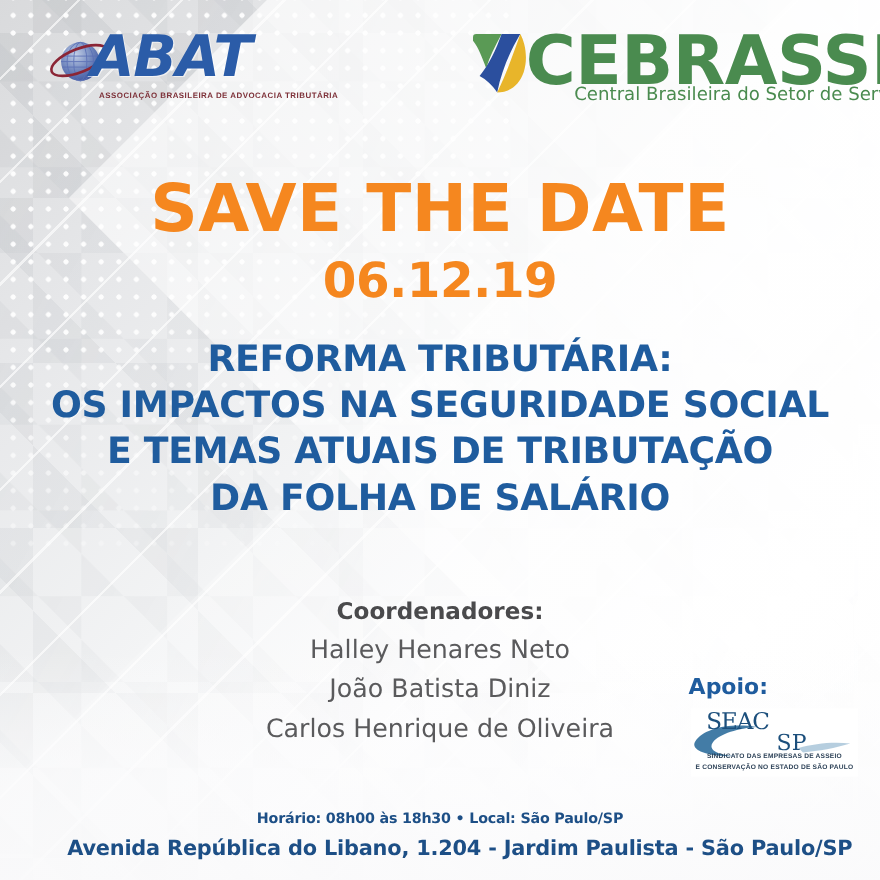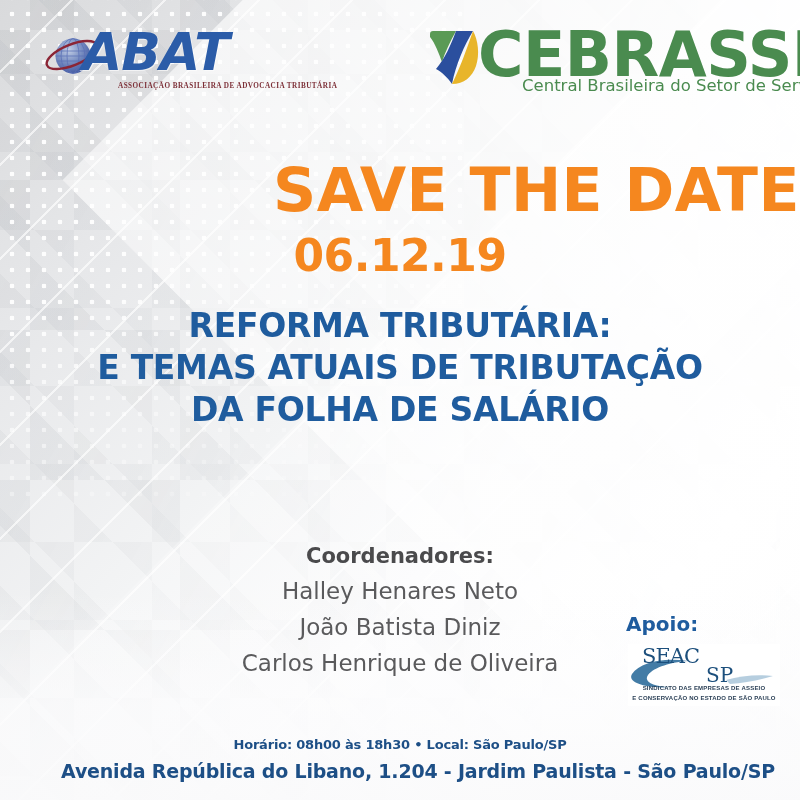--- a/index.html
+++ b/index.html
@@ -117,27 +117,26 @@
     font-style: italic;
     font-size: 52px;
     letter-spacing: -1px;
     color: #2b5ca8;
     line-height: 1;
     text-shadow: 1px 1px 0 rgba(255,255,255,0.6);
   }
   .abat-sub {
     position: absolute;
     left: 46px; top: 56px;
-    font-family: Liberation Serif, serif;
+    font-family: Liberation Sans, sans-serif;
     font-size: 7.2px;
     font-weight: bold;
     letter-spacing: 0.45px;
     color: #7d3038;
     white-space: nowrap;
-    margin-left: 28px;
   }
 
   
   .cebrasse-logo {
     position: absolute;
     right: 34px;
     top: 26px;
     width: 340px;
     height: 76px;
   }
@@ -163,21 +162,21 @@
     font-size: 16.5px;
     color: #4a8b4f;
     white-space: nowrap;
   }
 
   
   .save-the-date {
     position: absolute;
     left: 0; right: 0;
     top: 160px;
-    text-align: right;
+    text-align: center;
     font-family: "DejaVu Sans", sans-serif;
     font-weight: bold;
     font-size: 60px;
     letter-spacing: 0.5px;
     color: #f5871f;
     line-height: 1;
   }
   .event-date {
     position: absolute;
     left: 0; right: 0;
@@ -357,20 +356,21 @@
       </svg>
       <div class="cebrasse-word">CEBRASSE</div>
       <div class="cebrasse-sub">Central Brasileira do Setor de Serviços</div>
     </div>
 
     <div class="save-the-date">SAVE THE DATE</div>
     <div class="event-date">06.12.19</div>
 
     <div class="event-title">
       <span class="tline">REFORMA TRIBUTÁRIA:</span>
+      <span class="tline">OS IMPACTOS NA SEGURIDADE SOCIAL</span>
       <span class="tline">E TEMAS ATUAIS DE TRIBUTAÇÃO</span>
       <span class="tline">DA FOLHA DE SALÁRIO</span>
     </div>
 
     <div class="coordinators">
       <div class="coord-heading">Coordenadores:</div>
       <div class="coord-name">Halley Henares Neto</div>
       <div class="coord-name">João Batista Diniz</div>
       <div class="coord-name">Carlos Henrique de Oliveira</div>
     </div>

